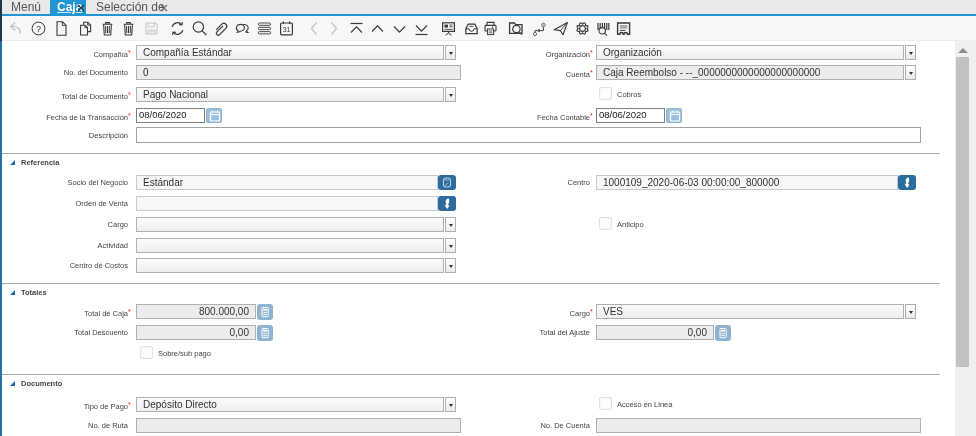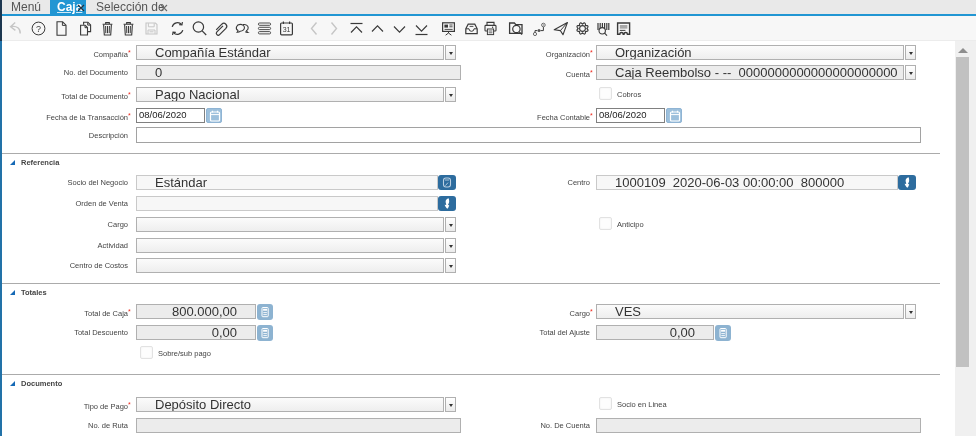--- a/index.html
+++ b/index.html
@@ -12,21 +12,21 @@
 .tab{position:absolute;top:0;height:14px;font-size:12px;line-height:14px;color:#555;text-align:center}
 #tabcaja{left:50px;width:36px;background:#2196d3;color:#fff;font-weight:bold;text-align:left;padding-left:7px}
 #tabcaja span{text-decoration:underline rgba(255,255,255,.8)}
 
 #toolbar{position:absolute;left:0;top:16px;width:976px;height:25px;background:#f7f7f7;border-bottom:1px solid #ececec}
 
 #content{position:absolute;left:0;top:41px;width:955px;height:395px;background:#fff;border-left:2px solid #2272a8}
 .lbl{position:absolute;height:15px;line-height:16px;font-size:7.5px;color:#444;text-align:right;white-space:nowrap}
 .un{}
 .ast{color:#ee2a1e;display:inline-block;width:0;font-size:7px;vertical-align:2px;overflow:visible}
-.fld{position:absolute;height:15px;font-size:13px;color:#333;line-height:13.5px;padding:0 18px;border:1px solid #b0b0b0;background:#ececec;white-space:nowrap;overflow:hidden}
+.fld{position:absolute;height:15px;font-size:10px;color:#333;line-height:13.5px;padding:0 6px;border:1px solid #b0b0b0;background:#ececec;white-space:nowrap;overflow:hidden}
 .fw{background:linear-gradient(#fbfbfb,#eeeeee)}
 .flight{background:#f7f7f7;border-color:#c9c9c9}
 .num{text-align:right}
 .cbtn{position:absolute;width:11px;height:15px;border:1px solid #b0b0b0;background:linear-gradient(#ffffff,#ebebeb)}
 .cbtn:after{content:"";position:absolute;left:2.5px;top:6px;border-left:2.5px solid transparent;border-right:2.5px solid transparent;border-top:3.5px solid #333}
 .dfld{position:absolute;height:15px;width:69px;border:1px solid #808080;background:#fff;font-size:9.5px;color:#222;line-height:12.5px;padding:0 2px}
 .calbtn{position:absolute;width:16px;height:15px;background:#9dc0dc;border-radius:2px;border:1px solid #8fb4d4}
 .bbtn{position:absolute;width:18px;height:15px;background:#2d6c9e;border-radius:3px}
 .calcbtn{position:absolute;width:16px;height:16px;background:#8db3d1;border-radius:3px}
 .cb{position:absolute;width:13px;height:13px;background:#fdfdfd;border:1px solid #e2e2e2;border-radius:2px;box-shadow:inset 0 0 2px #eee}
@@ -298,21 +298,21 @@
       </div>
   <div class="cb" style="left:140px;top:346px"></div>
   <div class="cbl" style="left:158px;top:347px">Sobre/sub pago</div>
   <div class="gline" style="top:374px"></div>
   <div class="gtri" style="top:381px"></div>
   <div class="ghead" style="top:378px">Documento</div>
   <div class="lbl" style="left:-2px;top:397px;width:130px">Tipo de Pago<span class="ast">*</span></div>
   <div class="fld fw" style="left:136px;top:397px;width:308px">Depósito Directo</div>
   <div class="cbtn" style="left:445px;top:397px"></div>
   <div class="cb" style="left:599px;top:397px"></div>
-  <div class="cbl" style="left:617px;top:398px">Socio en Linea</div>
+  <div class="cbl" style="left:617px;top:398px">Acceso en Linea</div>
   <div class="lbl" style="left:-2px;top:418px;width:130px">No. de Ruta</div>
   <div class="fld" style="left:136px;top:418px;width:325px"></div>
   <div class="lbl" style="left:460px;top:418px;width:130px">No. De Cuenta</div>
   <div class="fld" style="left:596px;top:418px;width:325px"></div>
   </div>
 
   <div id="sbar">
       <div id="sarrow"></div>
       <div id="sthumb"></div>
     </div>

